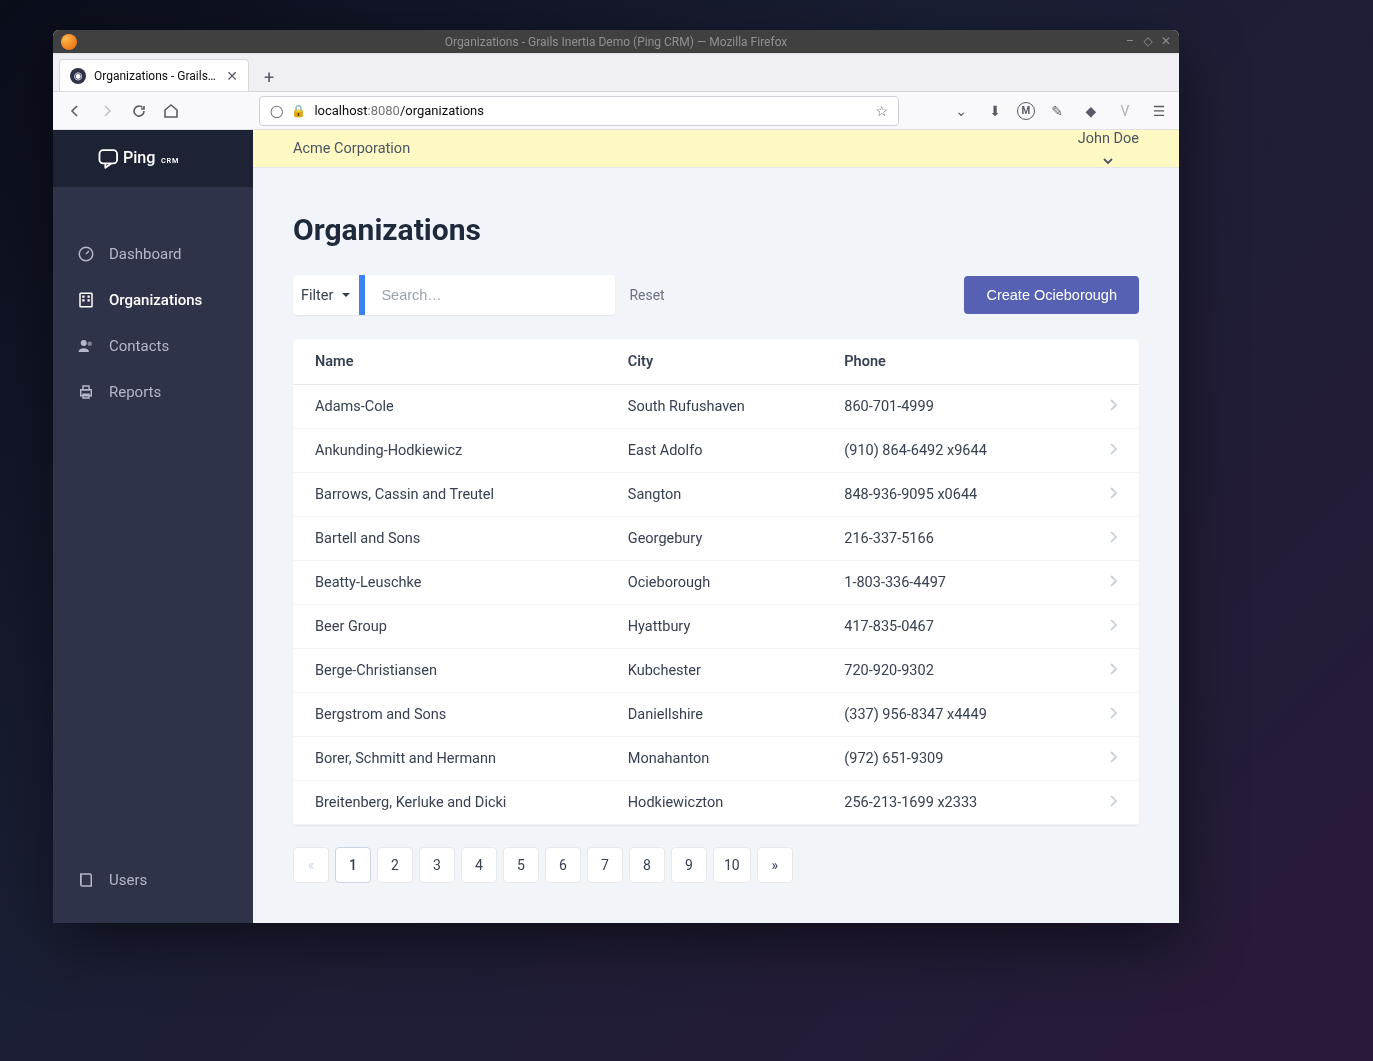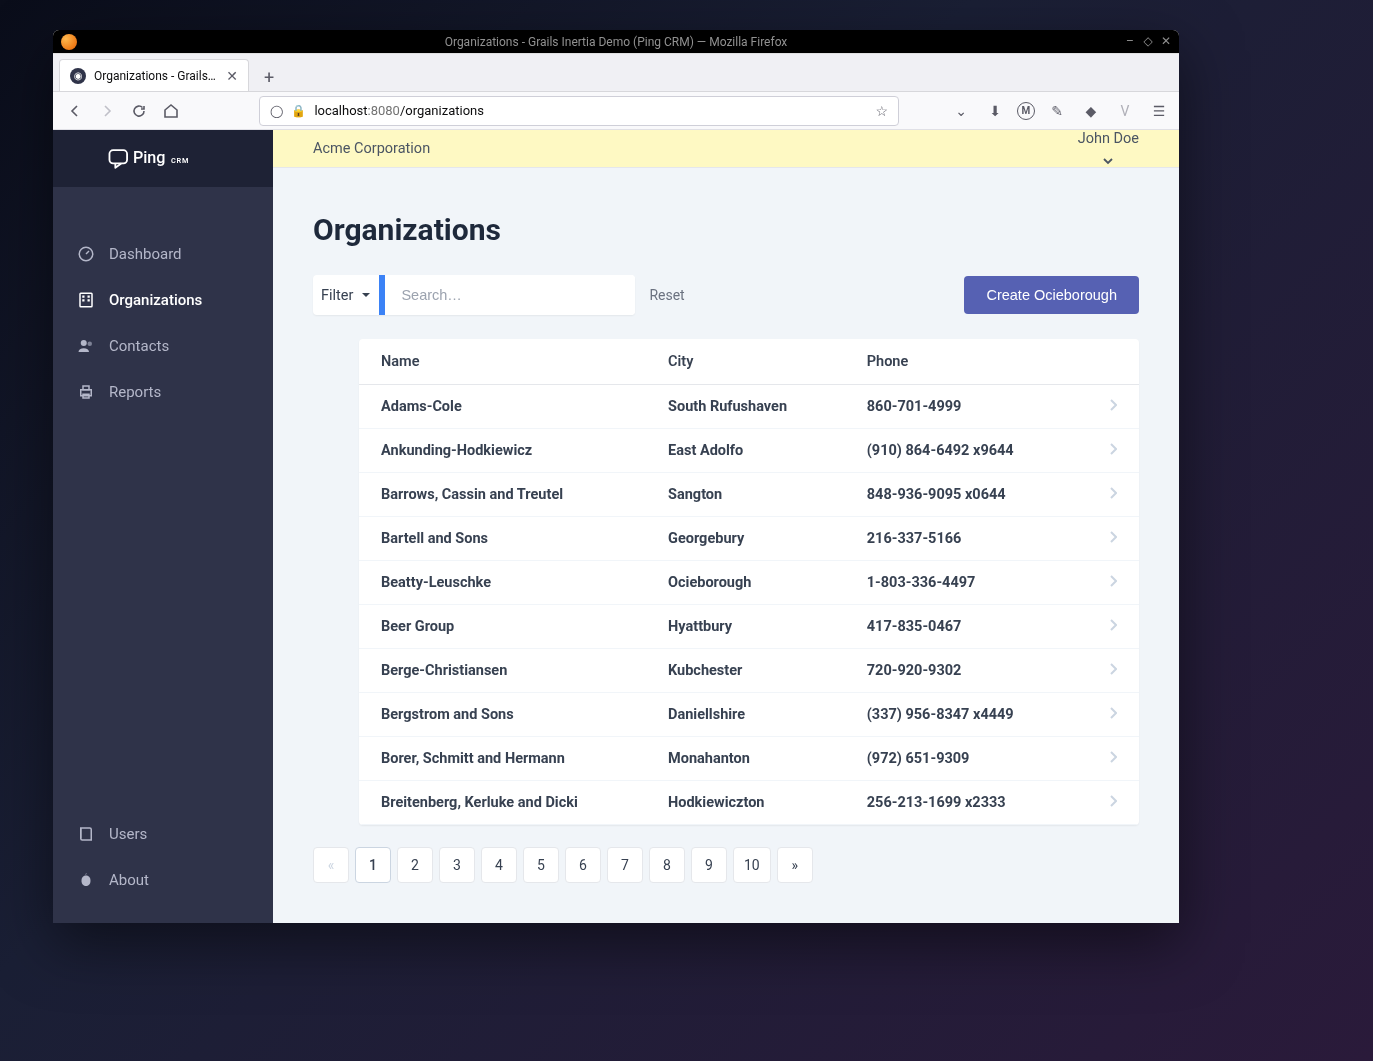--- a/index.html
+++ b/index.html
@@ -1,21 +1,21 @@
 <!DOCTYPE html>
 <html><head>
 <meta charset="utf-8">
 <style>
   * { box-sizing: border-box; margin: 0; padding: 0; }
   html, body { width: 100%; height: 100%; font-family: -apple-system, BlinkMacSystemFont, "Segoe UI", Roboto, sans-serif; }
   body { background: linear-gradient(135deg, #0a0d1a 0%, #1a1f35 40%, #2a1a3a 100%); position: relative; overflow: hidden; }
 
   
   .os-window { position:absolute; top:30px; left:53px; width:1126px; height:893px; background:#fff; border-radius:6px 6px 0 0; box-shadow:0 20px 60px rgba(0,0,0,.5); overflow:hidden; display:flex; flex-direction:column;}
-  .titlebar { height:24px; background:#000000; display:flex; align-items:center; justify-content:center; position:relative; font-size:12px; color:#919191; border-bottom:1px solid #e0e0e0;}
+  .titlebar { height:24px; background:#404040; display:flex; align-items:center; justify-content:center; position:relative; font-size:12px; color:#919191; border-bottom:1px solid #e0e0e0;}
   .titlebar .ff-icon { position:absolute; left:8px; top:4px; width:16px; height:16px; border-radius:50%; background:radial-gradient(circle at 30% 30%, #ffb84d, #e66000);}
   .titlebar-btns { position:absolute; right:6px; top:4px; display:flex; gap:4px;}
   .titlebar-btn { width:14px; height:14px; color:#8f8f8f; font-size:12px; line-height:14px; text-align:center; cursor:default;}
   .tabbar { height:38px; background:#f0f0f4; display:flex; align-items:flex-end; padding:0 6px; border-bottom:1px solid #d7d7db;}
   .browser-tab { height:32px; background:#fff; border:1px solid #d7d7db; border-bottom:none; border-radius:4px 4px 0 0; padding:0 10px; display:flex; align-items:center; gap:8px; font-size:12px; color:#0c0c0d; max-width:190px;}
   .browser-tab .favicon { width:16px; height:16px; background:#2f3349; border-radius:50%; display:flex; align-items:center; justify-content:center; color:#fff; font-size:10px;}
   .browser-tab .tab-title { flex:1; white-space:nowrap; overflow:hidden; text-overflow:ellipsis;}
   .browser-tab .tab-close { font-size:14px; color:#5b5b66; cursor:pointer;}
   .newtab { width:28px; height:28px; margin-left:6px; display:flex; align-items:center; justify-content:center; color:#5b5b66; font-size:18px; cursor:pointer;}
   .navbar { height:38px; background:#f9f9fb; border-bottom:1px solid #e0e0e6; display:flex; align-items:center; padding:0 8px; gap:4px;}
@@ -27,21 +27,21 @@
   .urlbar .url-dim { color:#737373;}
   .urlbar .star { margin-left:auto; font-size:14px;}
   .toolbar-right { display:flex; align-items:center; gap:10px; margin-left:auto; color:#5b5b66;}
   .tbr { width:24px; height:24px; display:flex; align-items:center; justify-content:center; font-size:14px;}
   .tbr.circ { border:1.5px solid #5b5b66; border-radius:50%; width:18px; height:18px; font-size:10px; font-weight:bold;}
 
   
   .viewport { flex:1; display:flex; overflow:hidden;}
 
   
-  .sidebar { width:220px; background:#2f3349; display:flex; flex-direction:column; color:#fff;}
+  .sidebar { width:200px; background:#2f3349; display:flex; flex-direction:column; color:#fff;}
   .logo-bar { height:57px; background:#1e2235; display:flex; align-items:center; justify-content:center; gap:8px;}
   .logo-bar svg { width:110px; height:28px;}
   .nav { flex:1; padding:44px 0 0 0;}
   .nav-item { display:flex; align-items:center; gap:14px; padding:14px 24px; color:#b4b7c9; font-size:15px; cursor:pointer;}
   .nav-item.active { color:#fff; font-weight:500;}
   .nav-item .ni { width:18px; height:18px; display:flex; align-items:center; justify-content:center;}
   .nav-bottom { padding:0 0 20px 0;}
 
   
   .main { flex:1; background:#f1f5f9; display:flex; flex-direction:column; overflow:auto;}
@@ -49,27 +49,27 @@
   .topbar-right { margin-left:auto; display:flex; align-items:center; gap:8px; cursor:pointer;flex-direction:column;}
   .content { padding:44px 40px;}
   h1 { font-size:30px; font-weight:700; color:#1e293b; margin-bottom:28px;}
   .controls { display:flex; align-items:center; gap:14px; margin-bottom:24px;}
   .filter-group { display:flex; box-shadow:0 1px 2px rgba(0,0,0,.06); border-radius:4px; overflow:hidden; height:40px; background:#fff;}
   .filter-btn { padding:0 8px; display:flex; align-items:center; gap:8px; font-size:14.5px; color:#374151; border-right:6px solid #3b82f6; cursor:pointer;text-align:center;}
   .search-input { border:none; outline:none; padding:0 16px; font-size:14.5px; width:250px; color:#374151;}
   .search-input::placeholder { color:#9ca3af;}
   .reset-link { font-size:14px; color:#6b7280; cursor:pointer;}
   .create-btn { margin-left:auto; background:#5661b3; color:#fff; border:none; border-radius:4px; padding:0 22px; height:38px; font-size:14.5px; font-weight:500; cursor:pointer;}
-  .card { background:#fff; border-radius:4px; box-shadow:0 1px 2px rgba(0,0,0,.06); overflow:hidden;margin-left:46px;}
+  .card { background:#fff; border-radius:4px; box-shadow:0 1px 2px rgba(0,0,0,.06); overflow:hidden;}
   .thead { display:flex; padding:14px 22px; font-weight:600; color:#374151; font-size:14.5px; border-bottom:1px solid #e5e7eb;}
   .col-name { width:39%;}
   .col-city { width:27%;}
   .col-phone { flex:1;}
   .col-arrow { width:30px; text-align:right;}
-  .trow { display:flex; align-items:flex-start; padding:13px 22px; font-size:14.5px; color:#374151; border-bottom:1px solid #f1f5f9; cursor:pointer;font-weight:bold;}
+  .trow { display:flex; align-items:flex-start; padding:13px 22px; font-size:14.5px; color:#374151; border-bottom:1px solid #f1f5f9; cursor:pointer;}
   .trow .col-arrow { color:#cbd5e1;}
   .pagination { display:flex; gap:6px; margin-top:22px;}
   .page { min-width:36px; height:36px; padding:0 10px; background:#fff; border:1px solid #e5e7eb; border-radius:4px; display:flex; align-items:center; justify-content:center; font-size:14px; color:#374151; cursor:pointer;}
   .page.disabled { color:#cbd5e1; cursor:default;}
   .page.active { border-color:#cbd5e1; font-weight:500;}
 </style>
 </head>
 <body>
 
 <div class="os-window">
@@ -187,29 +187,20 @@
         </nav>
       <nav class="nav-bottom" id="sidebar-nav-bottom">
           <div class="nav-item">
             <span class="ni">
               <svg width="18" height="18" viewBox="0 0 24 24" fill="currentColor">
                 <path d="M5 4h12a2 2 0 012 2v14H7a2 2 0 01-2-2V4z" fill="none" stroke="currentColor" stroke-width="2"></path>
                 <path d="M5 4v14" stroke="currentColor" stroke-width="2"></path>
               </svg>
             </span>
             <span>Users</span>
-          </div>
-          <div class="nav-item">
-            <span class="ni">
-              <svg width="18" height="18" viewBox="0 0 24 24" fill="currentColor">
-                <path d="M12 6c-3 0-6 2-6 7s3 7 6 7 6-2 6-7-3-7-6-7z"></path>
-                <path d="M13 3c0 1-1 2-2 2 0-1 1-2 2-2z"></path>
-              </svg>
-            </span>
-            <span>About</span>
           </div>
         </nav>
     </aside>
 
     <main class="main">
       <div class="topbar">
         <span>Acme Corporation</span>
         <div class="topbar-right">
           <span>John Doe</span>
           <svg width="12" height="12" viewBox="0 0 12 12" fill="none" stroke="#4b5563" stroke-width="1.8">

